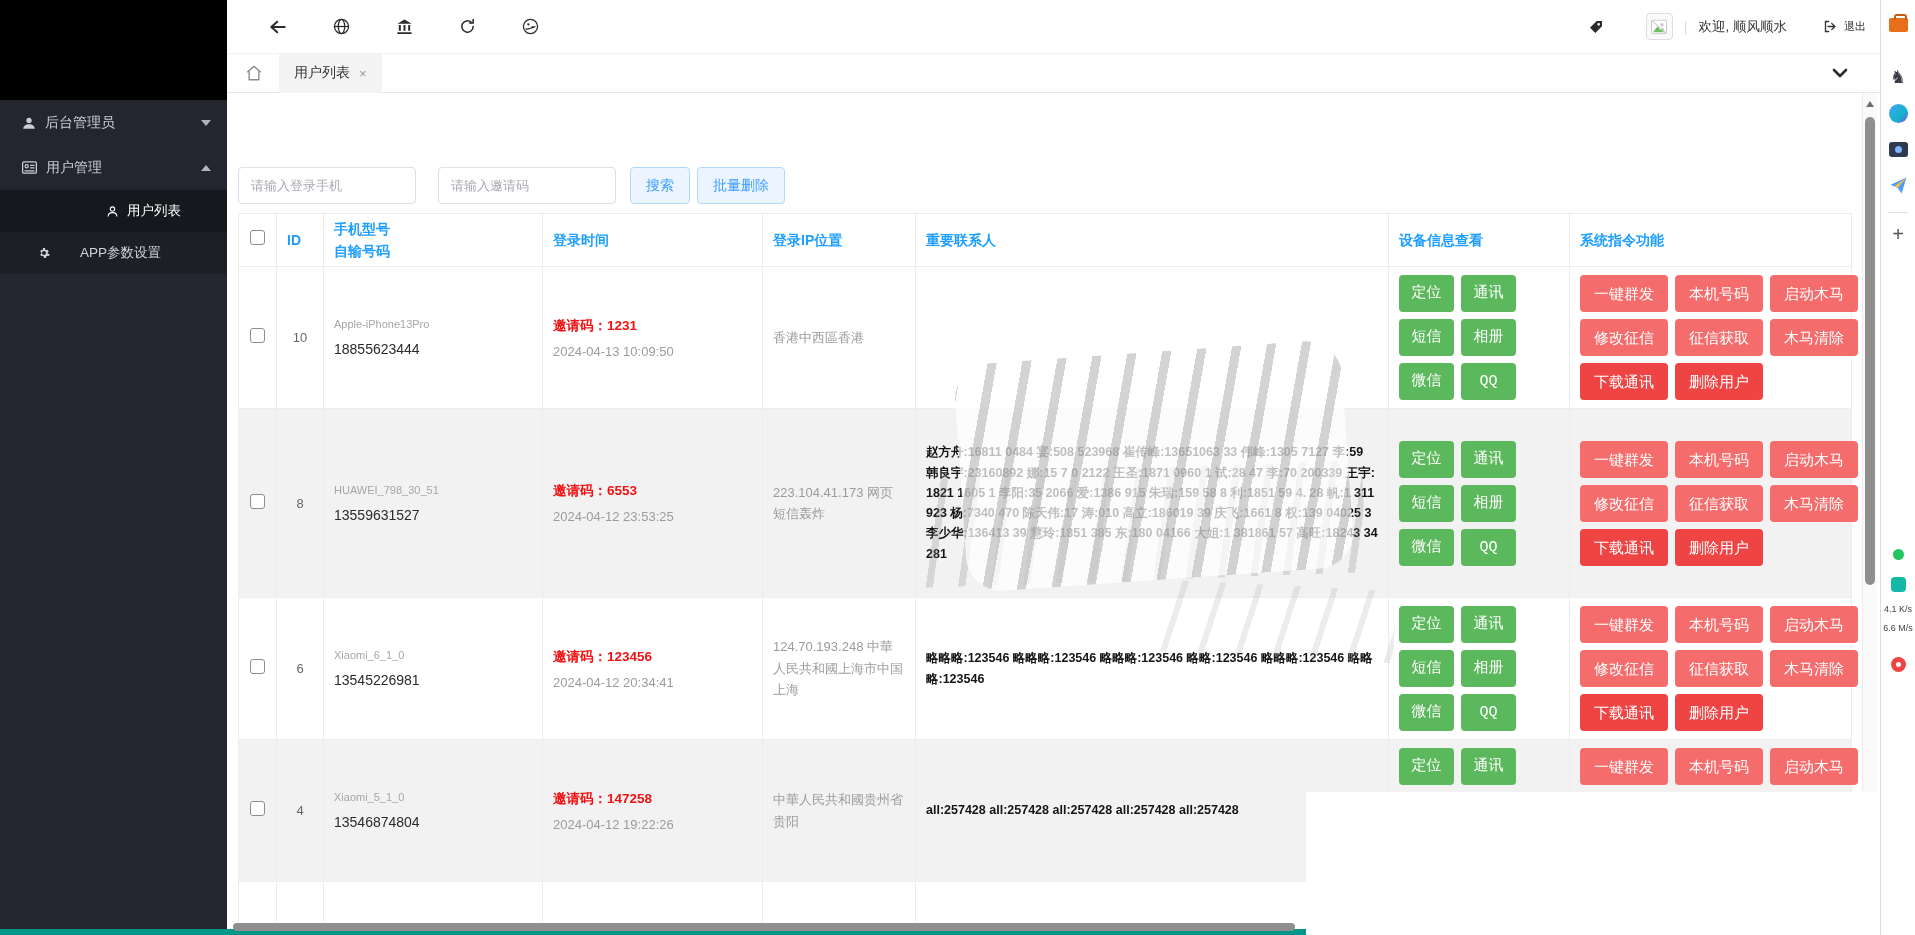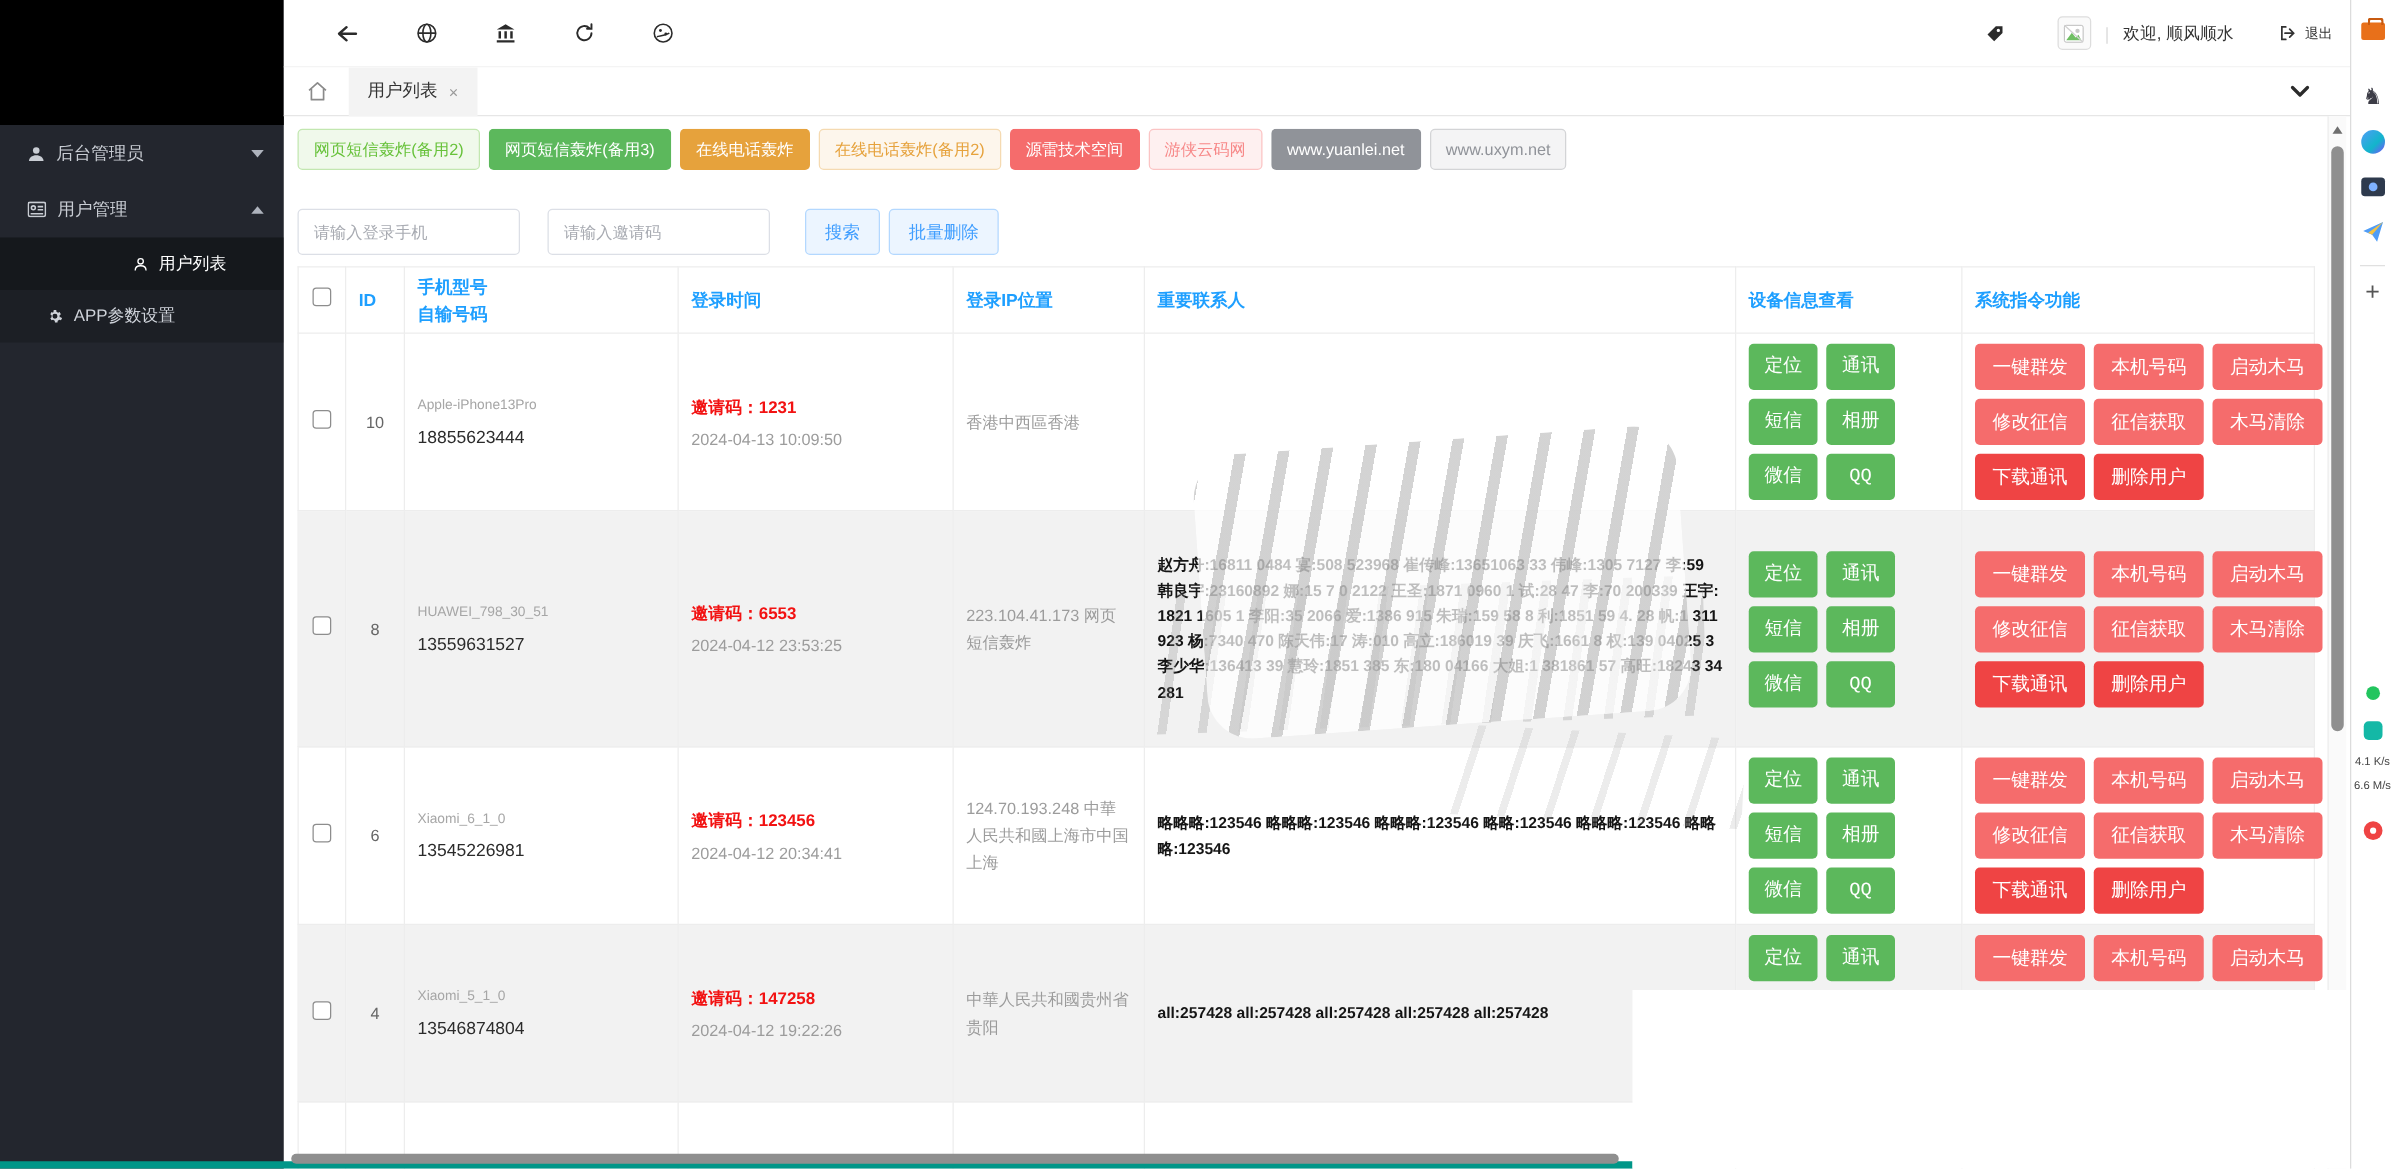--- a/index.html
+++ b/index.html
@@ -13,21 +13,21 @@
   .side-item { position:relative; height:45px; display:flex; align-items:center; color:#c9cdd4; font-size:14px; cursor:pointer; }
   .side-item .s-ic { margin-left:22px; margin-right:9px; display:inline-flex; }
   .side-item .chev { position:absolute; right:16px; width:0; height:0; }
   .chev.down { border-left:5px solid transparent; border-right:5px solid transparent; border-top:6px solid #aeb3bd; }
   .chev.up   { border-left:5px solid transparent; border-right:5px solid transparent; border-bottom:6px solid #aeb3bd; }
   .submenu { background:rgba(0,0,0,0.18); }
   .sub-item { position:relative; height:42px; display:flex; align-items:center; color:#cfd3da; font-size:13.5px; cursor:pointer; }
   .sub-item.active { color:#fff; background:rgba(0,0,0,0.22); }
   .sub-item .s-ic { margin-right:8px; display:inline-flex; }
   .indent-deep { padding-left:106px; }
-  .indent-shallow { padding-left:38px; }
+  .indent-shallow { padding-left:38px;gap:21px; }
 
   
   #navbar { position:absolute; left:227px; top:0; width:1653px; height:54px; background:#fff;
     border-bottom:1px solid #f1f1f1; display:flex; align-items:center; z-index:3; }
   .nav-icons { display:flex; align-items:center; gap:46px; margin-left:42px; }
   .nav-ic { display:inline-flex; cursor:pointer; }
   .nav-right { position:absolute; right:14px; display:flex; align-items:center; }
   .tag-ic { margin-right:42px; cursor:pointer; display:inline-flex; }
   .avatar { width:27px; height:27px; border:1px solid #ddd; border-radius:4px; background:#fafafa;
     display:flex; align-items:center; justify-content:center; overflow:hidden; }
@@ -56,21 +56,21 @@
   .ql.red-solid    { background:#f56c6c; color:#fff; }
   .ql.red-plain    { background:#fef0f0; border-color:#fbc4c4; color:#f78989; }
   .ql.gray-solid   { background:#909399; color:#fff; }
   .ql.gray-plain   { background:#f4f4f5; border-color:#d3d4d6; color:#909399; }
 
   .search-row { position:absolute; left:11px; top:74px; display:flex; align-items:center; }
   .inp { width:178px; height:37px; border:1px solid #dcdfe6; border-radius:4px; padding:0 12px;
     font-size:13px; color:#333; outline:none; font-family:inherit; }
   .inp::placeholder { color:#a8abb2; }
   .inp + .inp { margin-left:22px; }
-  .btn-blue { height:37px; padding:0 15px; margin-left:28px; background:#ecf5ff; border:1px solid #b3d8ff;
+  .btn-blue { height:37px; padding:0 15px; margin-left:14px; background:#ecf5ff; border:1px solid #b3d8ff;
     color:#409eff; border-radius:4px; font-size:14px; cursor:pointer; font-family:inherit; }
   .btn-blue + .btn-blue { margin-left:7px; }
 
   
   #tablebox { position:absolute; left:11px; top:120px; width:1613px; }
   table { width:1613px; border-collapse:collapse; table-layout:fixed; }
   th,td { border:1px solid #ededed; vertical-align:middle; }
   thead th { height:53px; color:#1E9FFF; font-size:14px; font-weight:bold; text-align:left; padding:0 10px; line-height:1.6; background:#fff; }
   th.center, td.center { text-align:center; }
   tr.alt td { background:#f2f2f2; }
@@ -254,30 +254,20 @@
   </div>
   <span class="tab-chev">
     <svg width="16" height="10" viewBox="0 0 16 10" fill="none" stroke="#2b2b2b" stroke-width="2.6" stroke-linecap="round" stroke-linejoin="round">
         <path d="M2 2l6 6 6-6"></path>
       </svg>
   </span>
 </div>
 
 <div id="content">
 
-  <div class="quick-links">
-    <span class="ql green-plain">网页短信轰炸(备用2)</span>
-    <span class="ql green-solid">网页短信轰炸(备用3)</span>
-    <span class="ql orange-solid">在线电话轰炸</span>
-    <span class="ql orange-plain">在线电话轰炸(备用2)</span>
-    <span class="ql red-solid">源雷技术空间</span>
-    <span class="ql red-plain">游侠云码网</span>
-    <span class="ql gray-solid">www.yuanlei.net</span>
-    <span class="ql gray-plain">www.uxym.net</span>
-  </div>
 
   <div class="search-row">
     <input class="inp" placeholder="请输入登录手机" style="">
     <input class="inp" placeholder="请输入邀请码" style="">
     <button class="btn-blue">搜索</button>
     <button class="btn-blue">批量删除</button>
   </div>
 
   <div id="tablebox">
     <table>

